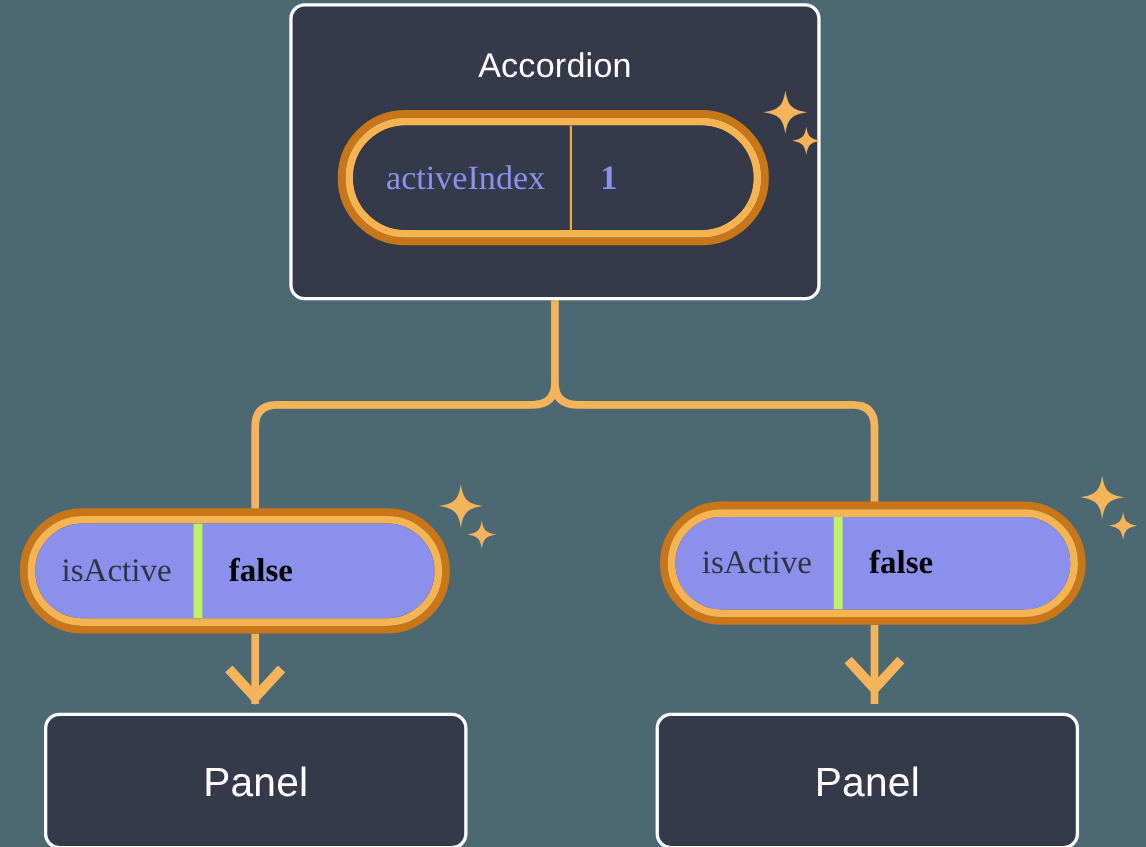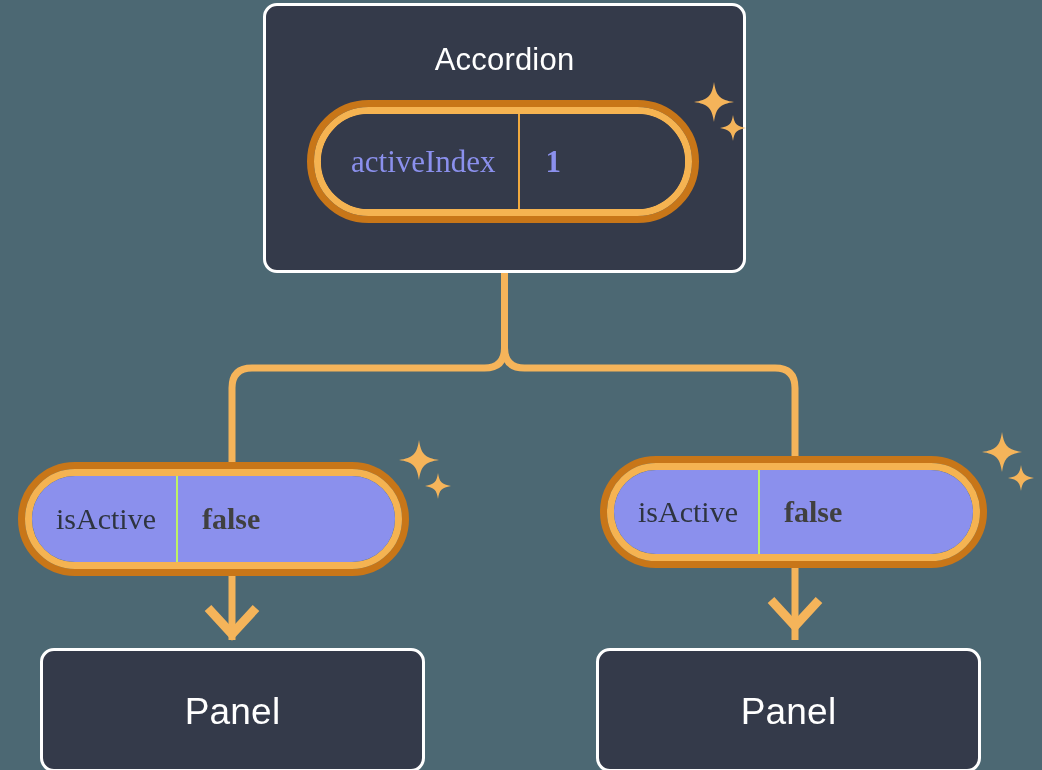--- a/index.html
+++ b/index.html
@@ -130,24 +130,24 @@
     width: 392px;
     height: 123px;
   }
 
   
   .pill-state .pill-core { background: #8b90ed; }
   .pill-state .pill-key {
     color: #2e3440;
     font-size: 30px;
     padding: 0 20px 0 24px;
-    border-right: 2px solid #bef264;
+    border-right: 8px solid #bef264;
   }
   .pill-state .pill-val {
-    color: #404040;
+    color: #000000;
     font-size: 30px;
     padding: 0 26px 0 24px;
   }
   #pill-left  { left: 18px;  top: 462px; }
   #pill-left  .pill { width: 391px; height: 114px; }
   #pill-right { left: 600px; top: 456px; }
   #pill-right .pill { width: 387px; height: 112px; }
 
   
   .sparkle-group {

